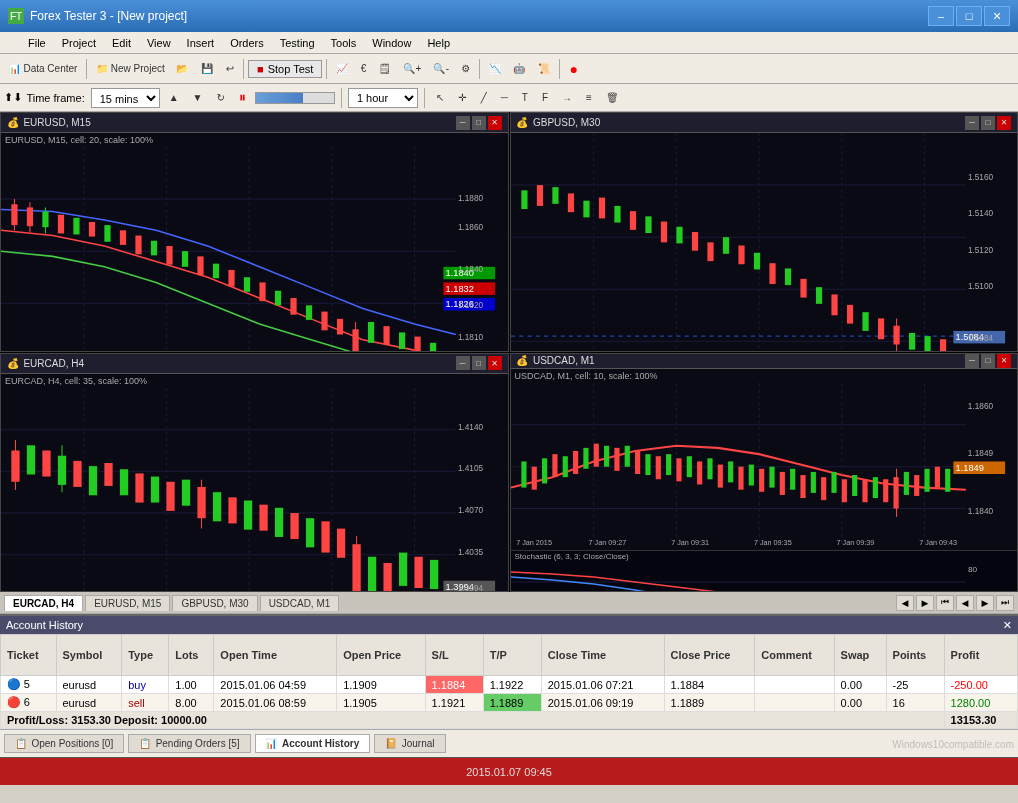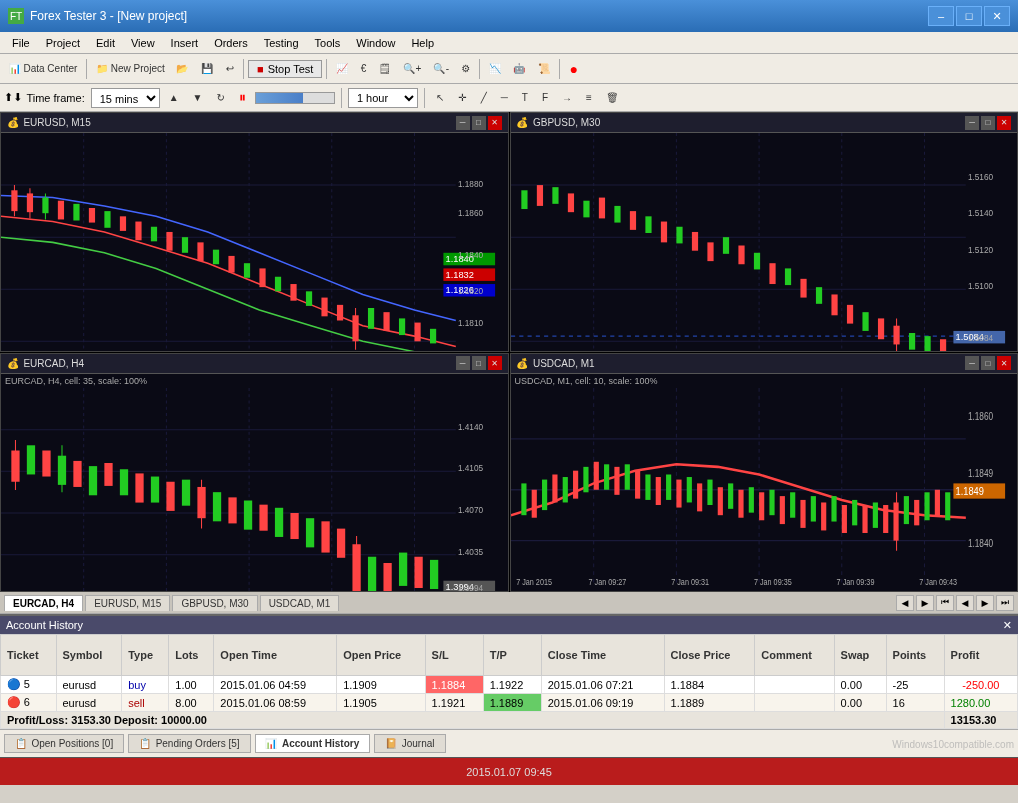--- a/index.html
+++ b/index.html
@@ -6,21 +6,21 @@
     body { font-family: 'Segoe UI', Tahoma, sans-serif; font-size: 11px; background: #d4d0c8; width: 1018px; height: 803px; overflow: hidden; }
     
     
     .title-bar { background: linear-gradient(to bottom, #4a90d9, #2a6db5); color: white; height: 32px; display: flex; align-items: center; justify-content: space-between; padding: 0 8px; font-size: 12px; }
     .title-bar-left { display: flex; align-items: center; gap: 6px; }
     .title-bar-icon { width: 16px; height: 16px; background: #4a4; display: flex; align-items: center; justify-content: center; font-size: 10px; color: white; }
     .title-bar-controls { display: flex; gap: 2px; }
     .title-btn { width: 26px; height: 20px; background: #4a90d9; border: 1px solid #6aB0f9; color: white; font-size: 11px; cursor: pointer; display: flex; align-items: center; justify-content: center; }
 
     
-    .menu-bar { background: #f0ece4; height: 22px; display: flex; align-items: center; border-bottom: 1px solid #aaa; padding: 0 4px; }
+    .menu-bar { background: #f0ece4; height: 22px; display: flex; align-items: center; border-bottom: 1px solid #aaa; padding: 0 20px; }
     .menu-item { padding: 2px 8px; cursor: pointer; font-size: 11px; color: #000; }
 
     
     .toolbar { background: #f0ece4; height: 30px; display: flex; align-items: center; border-bottom: 1px solid #aaa; padding: 0 4px; gap: 2px; }
     .tb-btn { height: 22px; padding: 0 4px; background: #f0ece4; border: 1px solid transparent; cursor: pointer; font-size: 10px; display: flex; align-items: center; gap: 2px; color: #333; }
     .tb-sep { width: 1px; height: 20px; background: #aaa; margin: 0 2px; }
     .stop-test-btn { background: #e8e8e8; border: 1px solid #999; color: #000; padding: 2px 8px; cursor: pointer; font-size: 11px; display: flex; align-items: center; gap: 4px; }
 
     
     .toolbar2 { background: #f0ece4; height: 28px; display: flex; align-items: center; border-bottom: 1px solid #aaa; padding: 0 4px; gap: 4px; }
@@ -58,21 +58,21 @@
     .account-table { flex: 1; overflow: auto; background: white; }
     table { width: 100%; border-collapse: collapse; font-size: 11px; }
     th { background: #e8e4dc; border: 1px solid #ccc; padding: 14px 6px; text-align: left; font-weight: bold; color: #333; white-space: nowrap; }
     td { border: 1px solid #ddd; padding: 2px 6px; white-space: nowrap; }
     tr:nth-child(even) { background: #f8f4ec; }
     .profit-loss-row { background: #e8e4dc; font-weight: bold; }
     .buy-row td:nth-child(3) { color: #00a; margin-left: 31px; }
     .sell-row td:nth-child(3) { color: #a00; }
     .sl-cell { background: #ff6666; color: white; }
     .tp-cell { background: #66cc66; }
-    .profit-neg { color: red; text-align: center; }
+    .profit-neg { color: red; }
     .profit-pos { color: green; }
 
     
     .bottom-tabs { height: 28px; background: #f0ece4; border-top: 1px solid #aaa; display: flex; align-items: center; padding: 0 4px; gap: 4px; justify-content: space-between; }
     .bottom-tab { background: #e0dcd4; border: 1px solid #aaa; padding: 3px 10px; cursor: pointer; font-size: 10px; color: #333; display: flex; align-items: center; gap: 4px; }
     .bottom-tab.active { background: white; font-weight: bold; }
     
     
     .status-bar { height: 28px; background: #b91c1c; color: #ddd; display: flex; align-items: center; justify-content: center; font-size: 11px; border-top: 1px solid #555; }
 
@@ -247,20 +247,21 @@
         <span class="chart-title-icon">💰</span>
         <span>EURUSD, M15</span>
       </div>
       <div class="chart-controls">
         <button class="chart-btn">─</button>
         <button class="chart-btn">□</button>
         <button class="chart-btn close-btn">✕</button>
       </div>
     </div>
     <div class="chart-body" style="position:relative; flex:1; display:flex; flex-direction:column;">
+      <div class="chart-info">EURUSD, M15, cell: 20, scale: 100%</div>
       <div style="flex:1; position:relative;">
         <svg class="chart-svg" viewBox="0 0 490 250" preserveAspectRatio="none">
 
           <line x1="0" y1="50" x2="440" y2="50" stroke="#1a1a3a" stroke-width="1"></line>
           <line x1="0" y1="100" x2="440" y2="100" stroke="#1a1a3a" stroke-width="1"></line>
           <line x1="0" y1="150" x2="440" y2="150" stroke="#1a1a3a" stroke-width="1"></line>
           <line x1="0" y1="200" x2="440" y2="200" stroke="#1a1a3a" stroke-width="1"></line>
 
           <line x1="80" y1="0" x2="80" y2="235" stroke="#1a1a3a" stroke-width="1" stroke-dasharray="3,3"></line>
           <line x1="160" y1="0" x2="160" y2="235" stroke="#1a1a3a" stroke-width="1" stroke-dasharray="3,3"></line>
@@ -573,20 +574,38 @@
 
           <text x="5" y="155" fill="#aaa" font-size="7">7 Jan 2015</text>
           <text x="75" y="155" fill="#aaa" font-size="7">7 Jan 09:27</text>
           <text x="155" y="155" fill="#aaa" font-size="7">7 Jan 09:31</text>
           <text x="235" y="155" fill="#aaa" font-size="7">7 Jan 09:35</text>
           <text x="315" y="155" fill="#aaa" font-size="7">7 Jan 09:39</text>
           <text x="395" y="155" fill="#aaa" font-size="7">7 Jan 09:43</text>
         </svg>
       </div>
 
+      <div class="stoch-window">
+        <div class="stoch-title">
+          <span>Stochastic (6, 3, 3; Close/Close)</span>
+        </div>
+        <svg width="100%" height="60" viewBox="0 0 490 60" preserveAspectRatio="none">
+          <line x1="0" y1="20" x2="440" y2="20" stroke="#1a1a3a" stroke-width="1"></line>
+          <line x1="0" y1="40" x2="440" y2="40" stroke="#1a1a3a" stroke-width="1"></line>
+
+          <polyline points="0,15 40,18 80,22 120,28 160,35 200,40 240,45 280,48 320,50 360,52 400,53 440,54" fill="none" stroke="#4488ff" stroke-width="1.5"></polyline>
+
+          <polyline points="0,10 40,12 80,15 120,20 160,25 200,30 240,36 280,40 320,44 360,46 400,48 440,50" fill="none" stroke="#ff4444" stroke-width="1.5"></polyline>
+
+          <text x="442" y="10" fill="#aaa" font-size="8">80</text>
+
+          <rect x="428" y="48" width="50" height="12" fill="#0000aa"></rect>
+          <text x="430" y="57" fill="white" font-size="9">10.5881</text>
+        </svg>
+      </div>
     </div>
   </div>
 
 </div>
 
 <div class="chart-tabs">
   <div style="display:flex; gap:2px;">
     <div class="chart-tab active">EURCAD, H4</div>
     <div class="chart-tab">EURUSD, M15</div>
     <div class="chart-tab">GBPUSD, M30</div>

